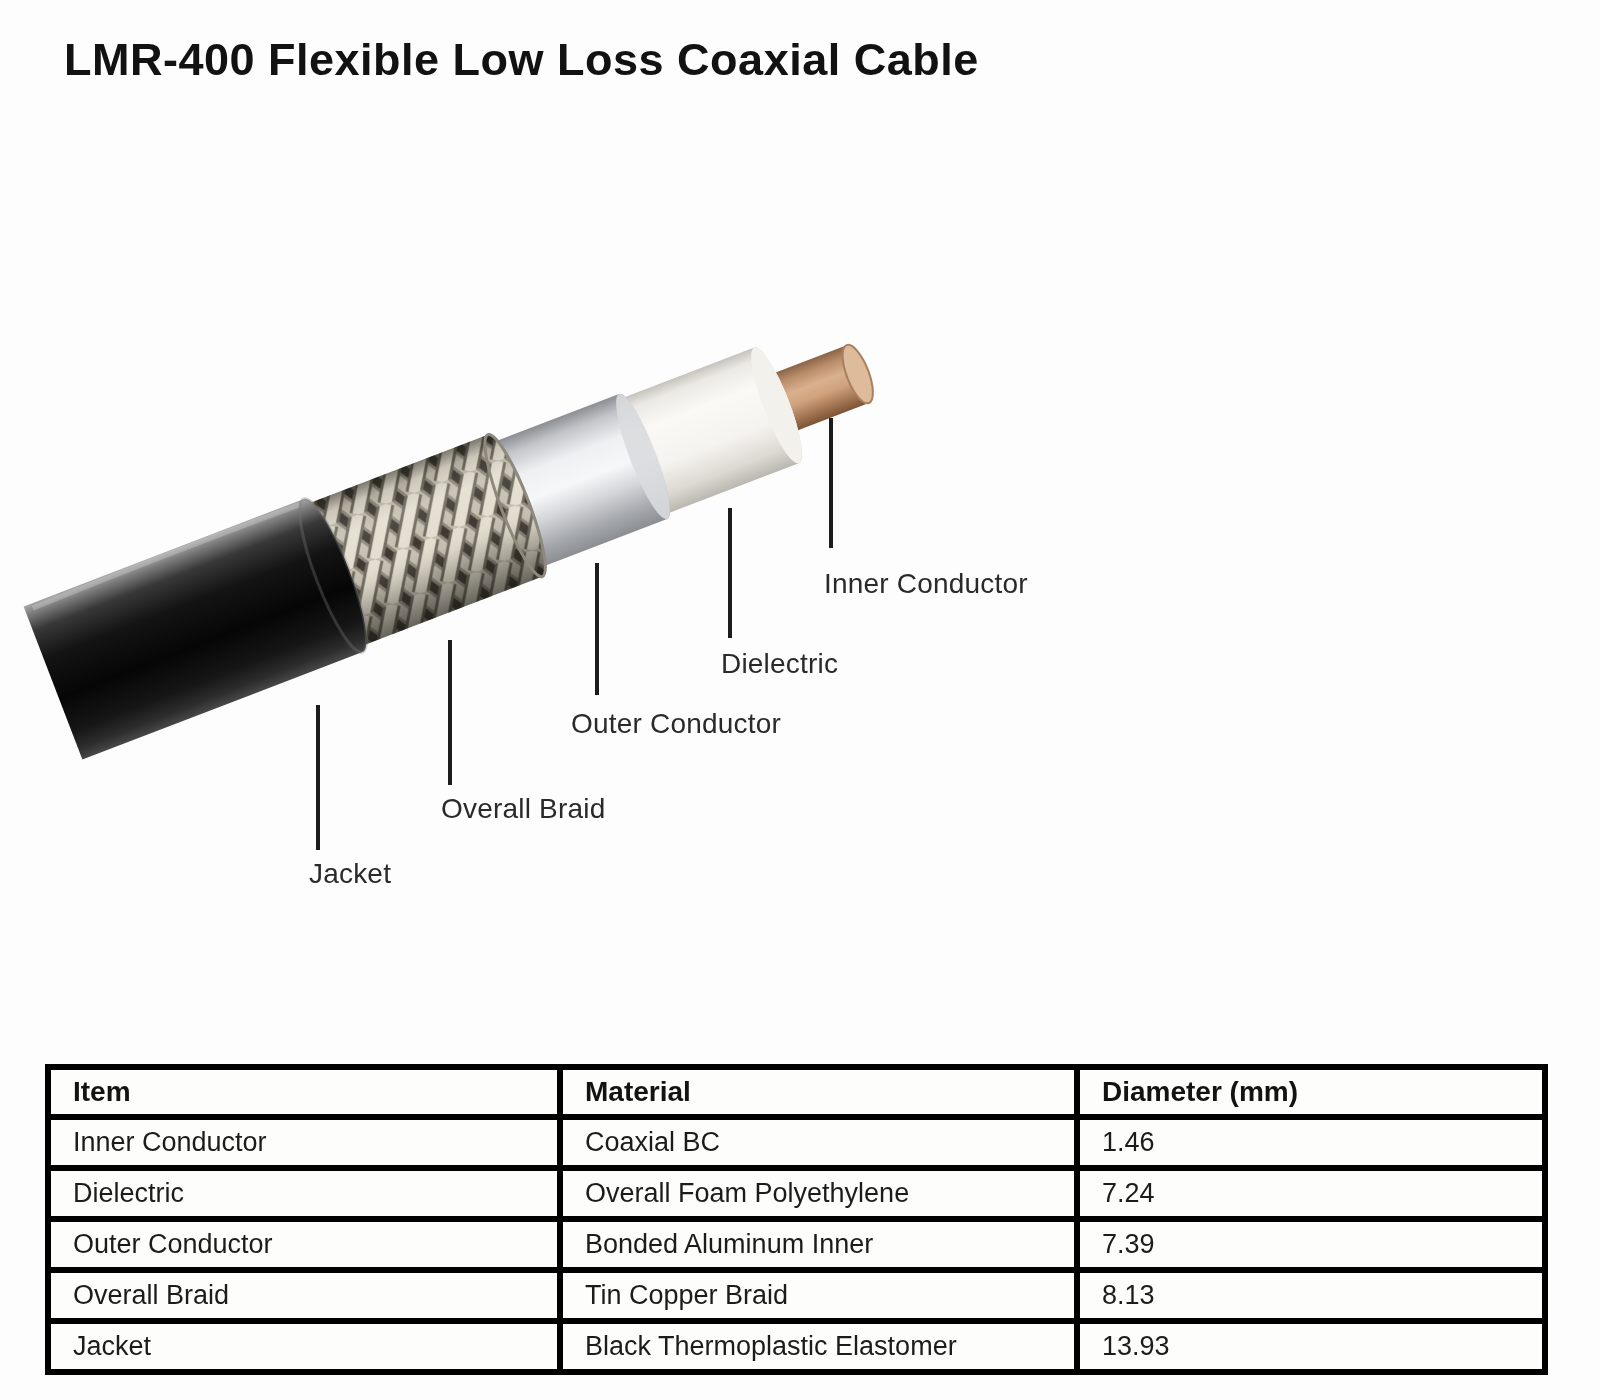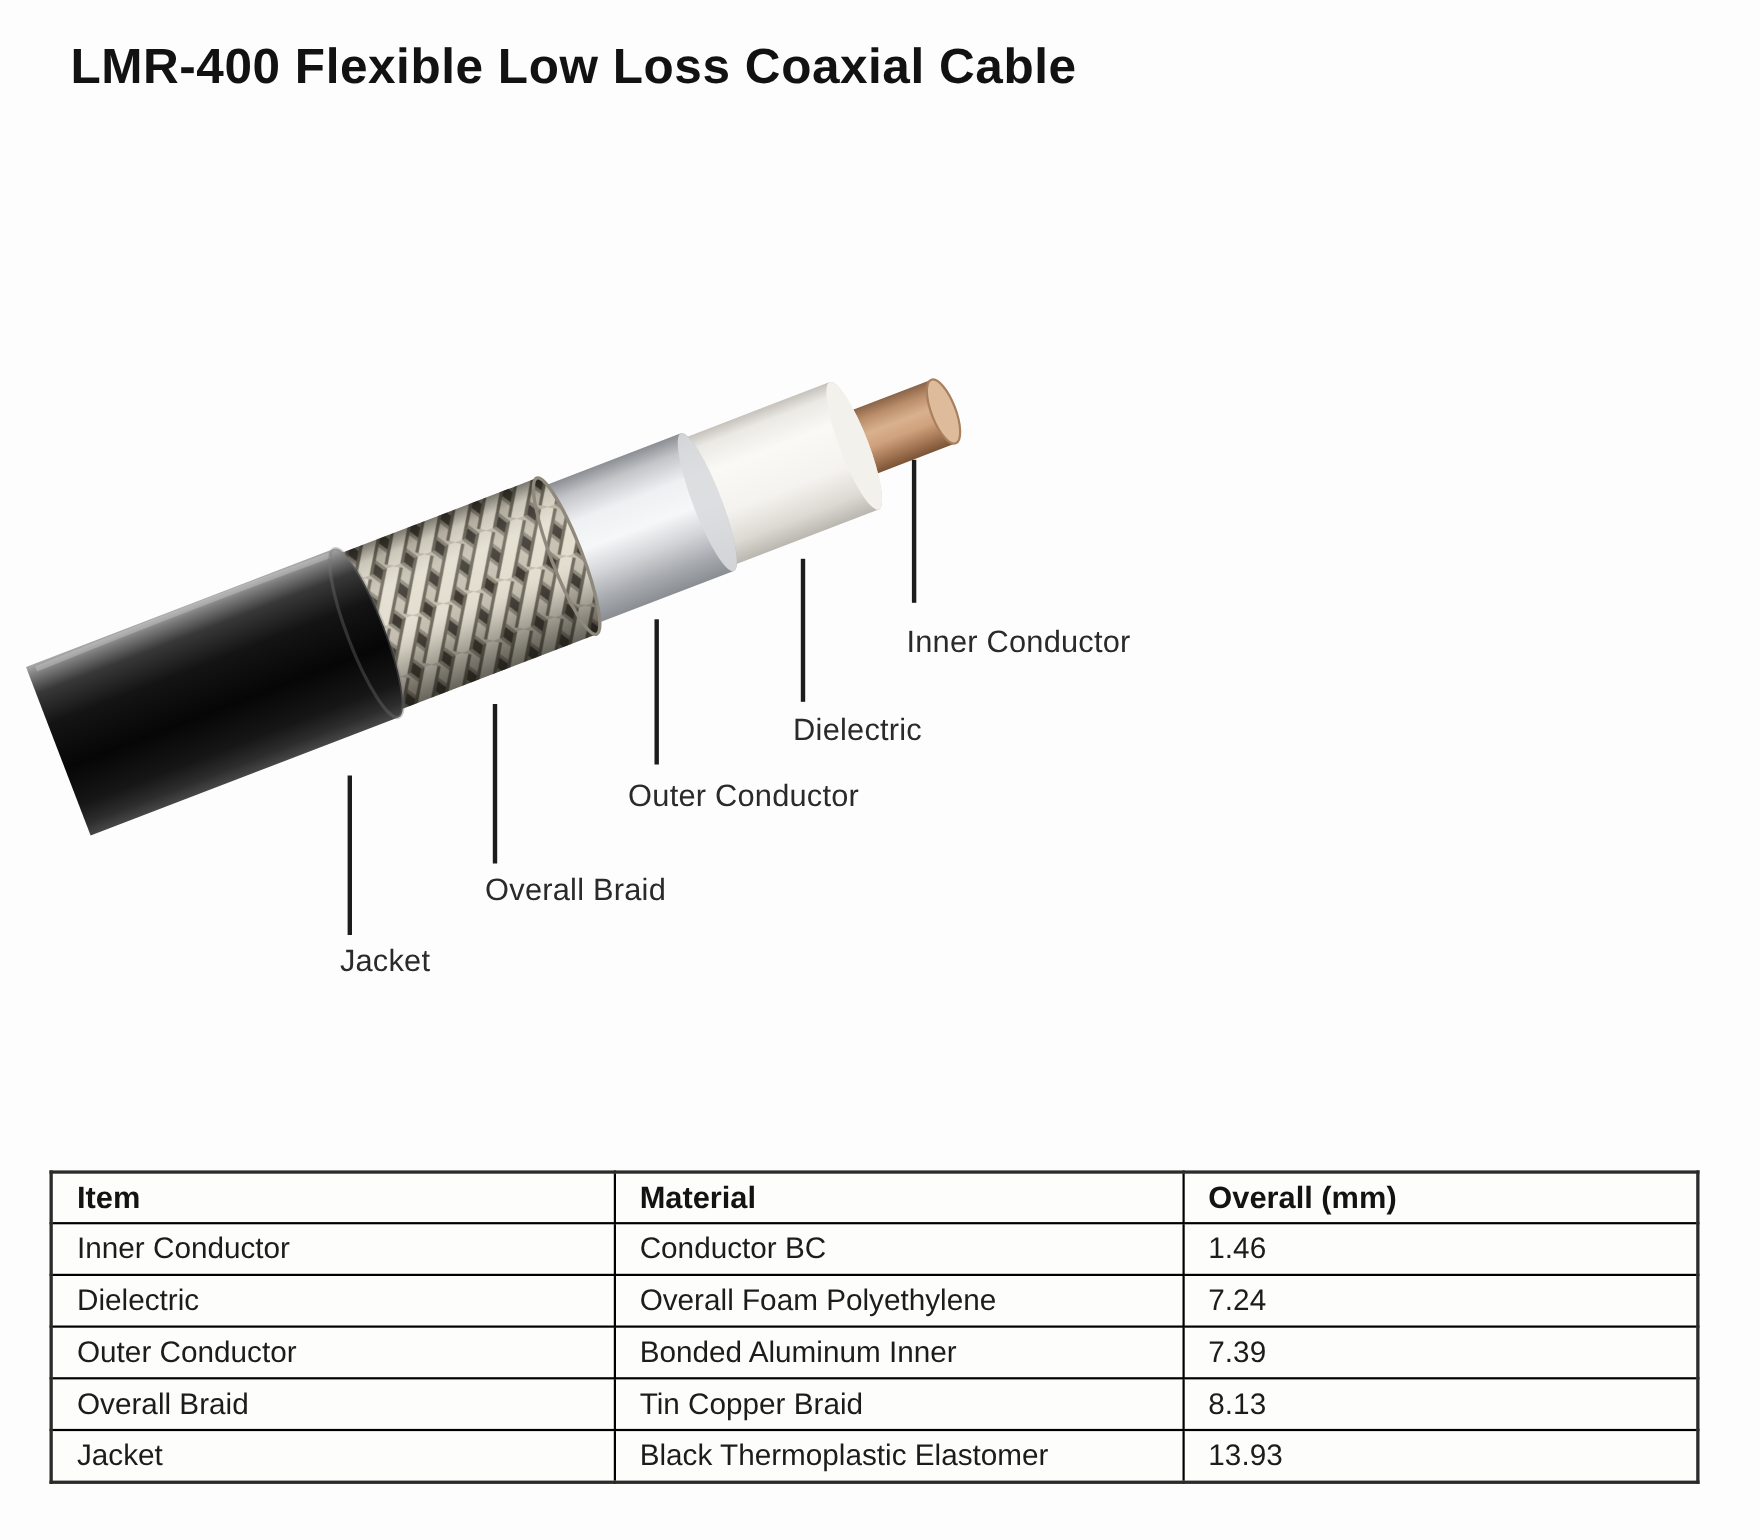--- a/index.html
+++ b/index.html
@@ -57,21 +57,21 @@
     position: absolute;
     left: 45px;
     top: 1064px;
     width: 1497px;
     border-collapse: collapse;
     table-layout: fixed;
     border: 3px solid #2b2b2b;
     background: #fdfdfc;
   }
   table.spec th, table.spec td {
-    border: 2px solid #000000;
+    border: 6px solid #000000;
     height: 45px;
     padding: 0 8px 0 22px;
     text-align: left;
     vertical-align: middle;
     font-size: 27px;
     color: #1c1c1c;
     white-space: nowrap;
     overflow: hidden;
   }
   table.spec th {
@@ -196,27 +196,27 @@
   <table class="spec">
     <colgroup>
       <col style="width:512px">
       <col style="width:517px">
       <col style="width:468px">
     </colgroup>
     <thead>
       <tr>
         <th>Item</th>
         <th>Material</th>
-        <th>Overall (mm)</th>
+        <th>Diameter (mm)</th>
       </tr>
     </thead>
     <tbody>
       <tr>
         <td>Inner Conductor</td>
-        <td>Conductor BC</td>
+        <td>Coaxial BC</td>
         <td>1.46</td>
       </tr>
       <tr>
         <td>Dielectric</td>
         <td>Overall Foam Polyethylene</td>
         <td>7.24</td>
       </tr>
       <tr>
         <td>Outer Conductor</td>
         <td>Bonded Aluminum Inner</td>

